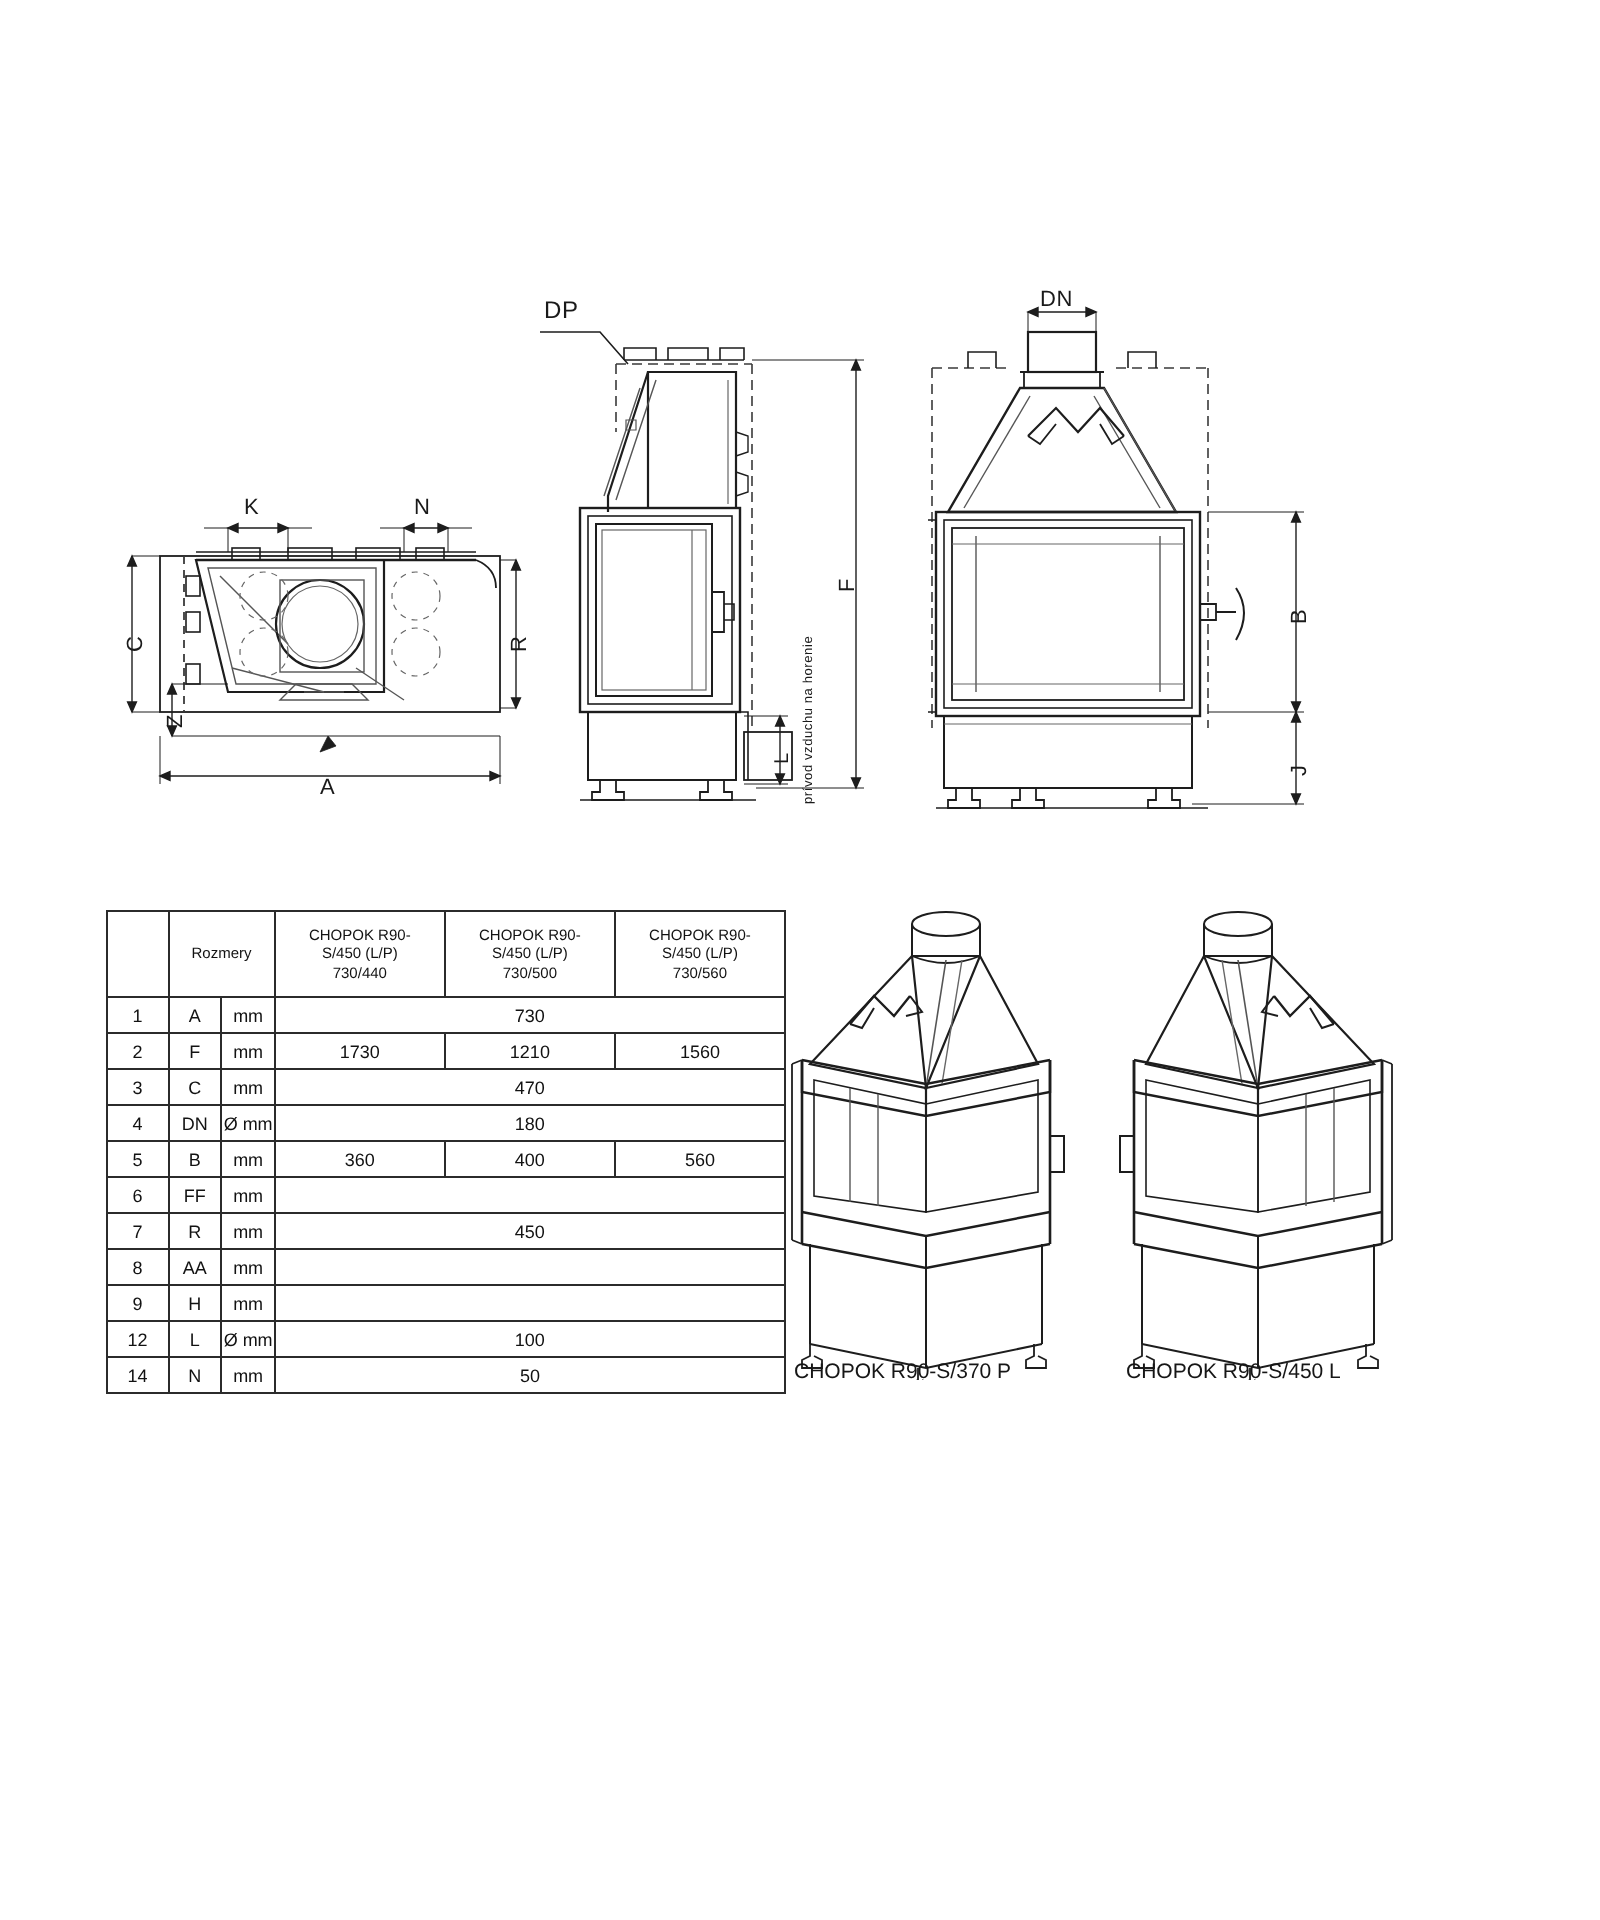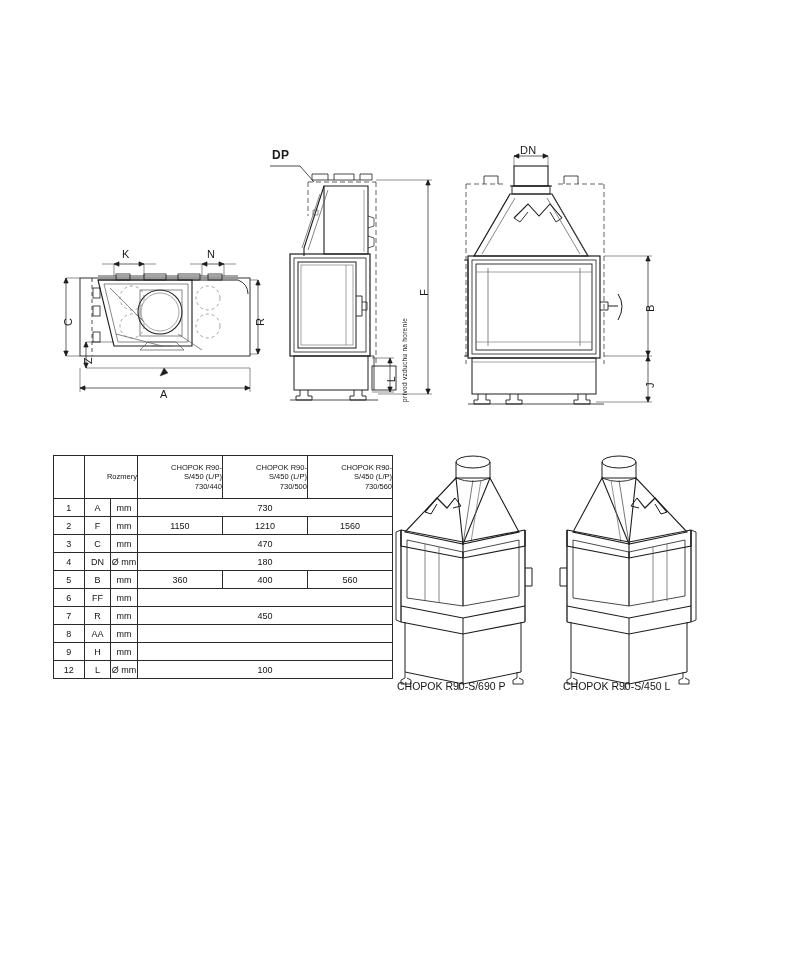--- a/index.html
+++ b/index.html
@@ -52,21 +52,21 @@
   .spec-table td, .spec-table th {
     border: 1px solid #2b2b2b;
     font-size: 9px;
     text-align: center;
     vertical-align: middle;
     padding: 0;
     height: 17px;
     color: #121212;
     font-weight: normal;
   }
-  .spec-table thead th { height: 42px; line-height: 1.25; font-size: 7.5px; text-align: right; }
+  .spec-table thead th { height: 42px; line-height: 1.25; font-size: 7.5px; }
   .col-no    { width: 26px; }
   .col-sym   { width: 46px; }
   .col-unit  { width: 46px; }
   .col-v     { width: 74px; }
   .hdr-rozmery { font-weight: bold; font-size: 11px; text-align: center; }
   .empty-cell { }
 
   
   .products {
     position: absolute;
@@ -237,21 +237,21 @@
           <path d="M110 250 L164 250" fill="none" stroke-width="0.5"></path>
 
           <path d="M122 214 L122 248" fill="none"></path>
           <path d="M122 214 l-2.2 5 l4.4 0 Z"></path>
           <path d="M122 248 l-2.2 -5 l4.4 0 Z"></path>
           <path d="M104 214 L126 214" fill="none" stroke-width="0.5"></path>
           <path d="M104 248 L126 248" fill="none" stroke-width="0.5"></path>
         </g>
       </svg>
 
-      <span class="lbl" style="left:4px; top:4px; font-size:12px;font-weight:bold;">DP</span>
+      <span class="lbl" style="left:4px; top:4px; font-size:12px;">DP</span>
       <span class="lbl rot" style="left:150px; top:152px;">F</span>
       <span class="lbl rot" style="left:118px; top:238px; font-size:10px;">L</span>
       <span class="lbl rot small" style="left:133px; top:258px;">prívod vzduchu na horenie</span>
     </div>
 
     <div class="dwg" style="left:452px; top:14px;">
       <svg width="230" height="268" viewBox="0 0 230 268">
         <g fill="none" stroke="#1d1d1d" stroke-width="0.9">
 
           <path d="M14 40 L14 220" stroke-dasharray="5 3" stroke="#3a3a3a" stroke-width="0.8"></path>
@@ -352,21 +352,21 @@
         <tr>
           <td class="col-no">1</td>
           <td class="col-sym">A</td>
           <td class="col-unit">mm</td>
           <td class="col-v" colspan="3">730</td>
         </tr>
         <tr>
           <td class="col-no">2</td>
           <td class="col-sym">F</td>
           <td class="col-unit">mm</td>
-          <td class="col-v">1150</td>
+          <td class="col-v">1730</td>
           <td class="col-v">1210</td>
           <td class="col-v">1560</td>
         </tr>
         <tr>
           <td class="col-no">3</td>
           <td class="col-sym">C</td>
           <td class="col-unit">mm</td>
           <td class="col-v" colspan="3">470</td>
         </tr>
         <tr>
@@ -405,20 +405,26 @@
           <td class="col-no">9</td>
           <td class="col-sym">H</td>
           <td class="col-unit">mm</td>
           <td class="col-v empty-cell" colspan="3"></td>
         </tr>
         <tr>
           <td class="col-no">12</td>
           <td class="col-sym">L</td>
           <td class="col-unit">Ø mm</td>
           <td class="col-v" colspan="3">100</td>
+        </tr>
+        <tr>
+          <td class="col-no">14</td>
+          <td class="col-sym">N</td>
+          <td class="col-unit">mm</td>
+          <td class="col-v" colspan="3">50</td>
         </tr>
       </tbody>
   </table>
 
   <div class="products">
 
     <div class="prod" style="left:0px;">
       <svg width="190" height="250" viewBox="0 0 190 250">
         <g fill="none" stroke="#1d1d1d" stroke-width="1">
 
@@ -462,21 +468,21 @@
           <path d="M10 182 L10 232" stroke-width="1"></path>
           <path d="M68 194 L68 244" stroke-width="1"></path>
           <path d="M126 182 L126 232" stroke-width="1"></path>
           <path d="M10 232 L68 244 L126 232" stroke-width="1"></path>
 
           <path d="M10 232 L10 238 L6 240 L6 244 L16 244 L16 240 L12 238" stroke-width="0.9"></path>
           <path d="M64 244 L64 250 L60 252 L60 256 L70 256 L70 252 L66 250" stroke-width="0.9"></path>
           <path d="M122 232 L122 238 L118 240 L118 244 L128 244 L128 240 L124 238" stroke-width="0.9"></path>
         </g>
       </svg>
-      <span class="prod-caption" style="left:2px; top:240px;">CHOPOK R90-S/690 P</span>
+      <span class="prod-caption" style="left:2px; top:240px;">CHOPOK R90-S/370 P</span>
     </div>
 
     <div class="prod" style="left:164px;">
       <svg width="190" height="250" viewBox="0 0 190 250">
         <g fill="none" stroke="#1d1d1d" stroke-width="1">
 
           <ellipse cx="60" cy="22" rx="17" ry="6"></ellipse>
           <path d="M43 22 L43 38"></path>
           <path d="M77 22 L77 38"></path>
           <path d="M43 38 Q60 45 77 38" stroke-width="0.9"></path>

